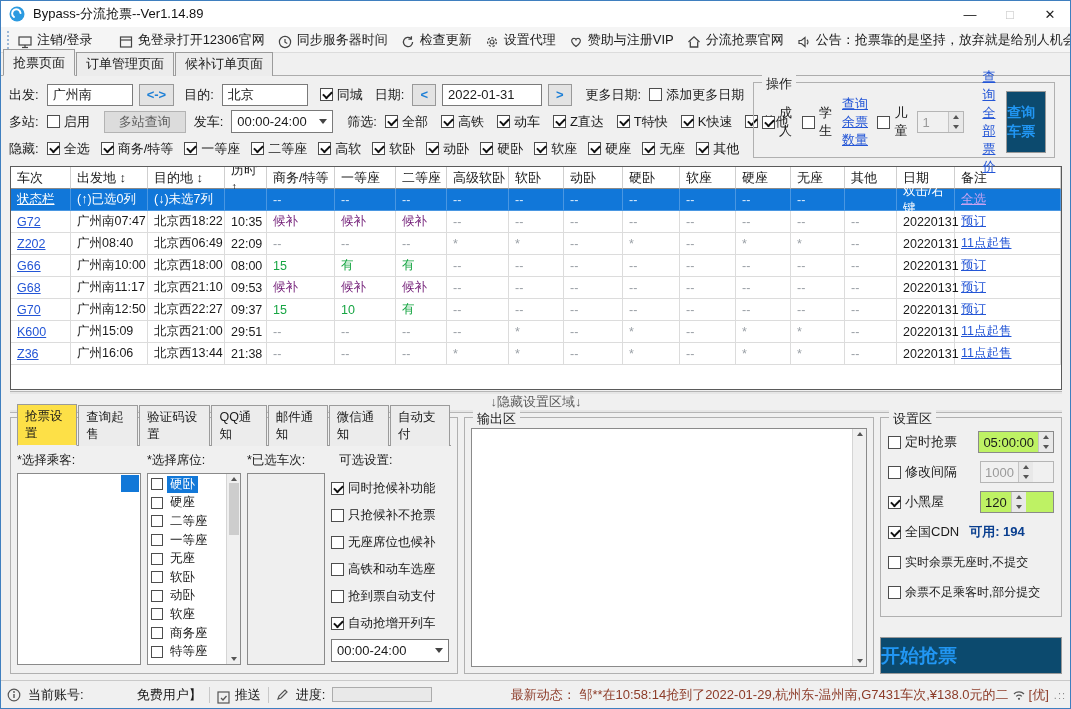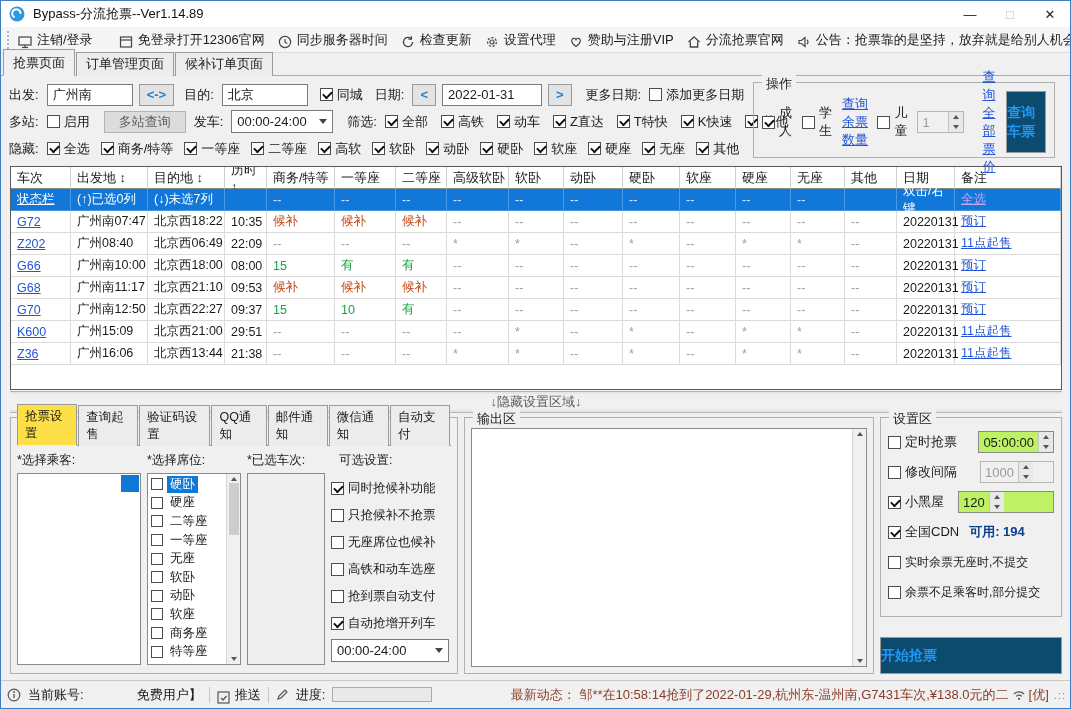--- a/index.html
+++ b/index.html
@@ -58,21 +58,21 @@
 .tri-d{width:0;height:0;border-left:3px solid transparent;border-right:3px solid transparent;border-top:4px solid #555}
 .bigbtn{background:#0c4a6e;border:1px solid #999;color:#2196f3;font-weight:bold;display:flex;flex-direction:column;
  align-items:flex-start;justify-content:center;font-size:14px;line-height:19px}
 .qbtn{width:62px;height:62px;margin-top:-2px}
 
 .table-wrap{height:224px;margin:2px 8px 0 9px;border:1px solid #5a5a5a;background:#fff;overflow:hidden;flex:none}
 .tgrid{display:grid;grid-auto-rows:22px}
 .th{border-right:1px solid #cfcfcf;border-bottom:1px solid #8a8a8a;padding:0 0 0 6px;display:flex;align-items:center;background:#fff}
 .td{border-right:1px solid #dcdcdc;border-bottom:1px solid #dcdcdc;padding:0 0 0 6px;display:flex;align-items:center;font-size:12.5px}
 .td.lk{color:#2456d6;text-decoration:underline}
-.td.or{color:#c2410c}
+.td.or{color:#701a75}
 .td.gr{color:#17a543}
 .td.mu{color:#9aa0a6}
 .td.strow{background:#1177d9;color:#fff;border-right-color:#4a97e2;border-bottom-color:#4a97e2}
 .td.strow.wu{text-decoration:underline}
 .td.strow.pu{color:#c9a3f0;text-decoration:underline}
 .td.strow.wm{color:#dcebfa}
 
 .divider{height:20px;margin:2px 8px 0 9px;border-top:2px solid #e6e6e6;border-bottom:2px solid #e6e6e6;
  box-shadow:0 -1px 0 #b5b5b5,0 1px 0 #b5b5b5;display:flex;align-items:center;justify-content:center;color:#5a5a5a;flex:none}
 
@@ -104,21 +104,21 @@
 .outbox{flex:1;border:1px solid #b0b0b0;position:relative;padding:10px 6px 6px;min-width:0}
 .logbox{height:100%;background:#fff;border:1px solid #8a8a8a;display:flex;overflow:hidden}
 .loglines{flex:1;padding:3px 2px 0 6px;color:#1b76d6;font-size:12.5px;line-height:21px;white-space:nowrap;overflow:hidden}
 
 .rightcol{width:182px;display:flex;flex-direction:column;flex:none}
 .setbox{border:1px solid #b0b0b0;padding:12px 7px 6px;flex:1}
 .srow{display:flex;align-items:center;height:24px;margin-bottom:6px;gap:4px}
 .srow .spin{margin-left:auto}
 .srow.small{font-size:12px}
 .cdn-extra{color:#0a3f8f;font-weight:bold;margin-left:6px}
-.startbtn{height:46px;margin-top:20px;font-size:14px}
+.startbtn{height:46px;margin-top:20px;font-size:19px}
 
 .statusbar{height:28px;border-top:1px solid #c9c9c9;background:#f0f0f0;display:flex;align-items:center;
  padding:0 4px 0 6px;gap:7px;white-space:nowrap;flex:none}
 .sb-sep{width:1px;height:16px;background:#c8c8c8}
 .acct-val{margin-left:46px}
 .pbar{width:100px;height:15px;border:1px solid #acacac;background:#e9e9e9}
 .latest{margin-left:auto;color:#8c3b28;display:flex;align-items:center;gap:3px}
 .gripdots{color:#8a8a8a;font-size:11px;letter-spacing:1px;margin-left:2px}
 svg{display:block}
 </style>
@@ -706,21 +706,21 @@
                   <i class="tri-d"></i>
                 </span>
               </span>
             </span>
         </div>
         <div class="srow">
           <span class="cb">
               <span class="cbx on"></span>
               <span>小黑屋</span>
             </span>
-          <span class="spin" style="width:96px">
+          <span class="spin" style="width:74px">
               <span class="sval">120</span>
               <span class="sarr">
                 <span>
                   <i class="tri-u"></i>
                 </span>
                 <span>
                   <i class="tri-d"></i>
                 </span>
               </span>
             </span>

